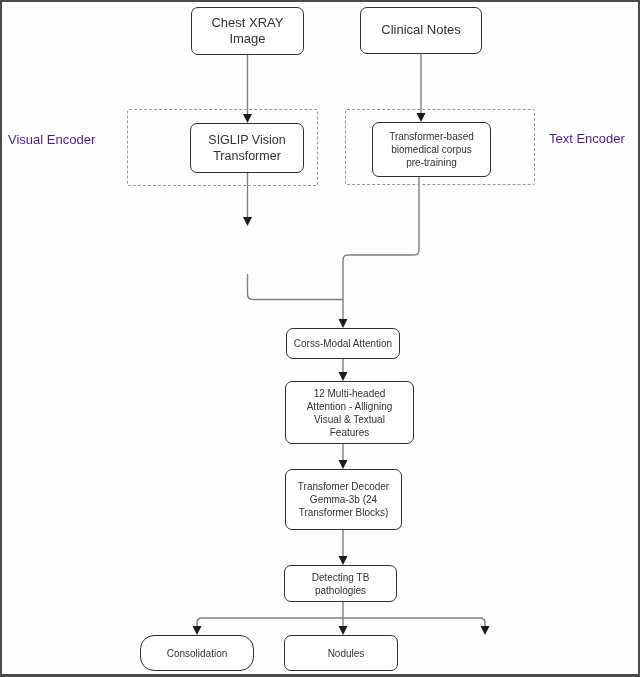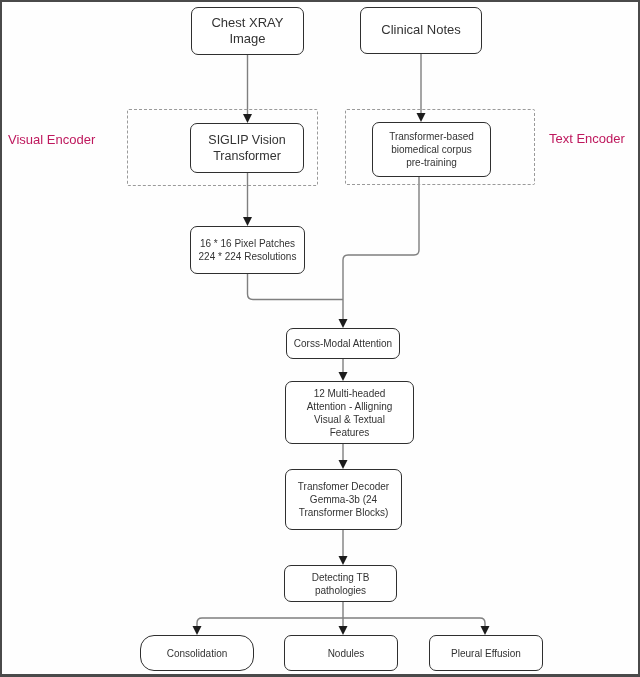--- a/index.html
+++ b/index.html
@@ -39,21 +39,21 @@
   .dashed-group {
     position: absolute;
     box-sizing: border-box;
     border: 1px dashed #9a9a9a;
     border-radius: 2px;
     background: transparent;
   }
   .section-label {
     position: absolute;
     font-size: 13px;
-    color: #be185d;
+    color: #4c1d95;
     white-space: nowrap;
   }
   
   #node-chest-xray      { left: 189px; top: 5px;   width: 113px; height: 48px; }
   #node-clinical-notes  { left: 358px; top: 5px;   width: 122px; height: 47px; }
   #group-visual         { left: 125px; top: 107px; width: 191px; height: 77px; }
   #group-text           { left: 343px; top: 107px; width: 190px; height: 76px; }
   #node-siglip          { left: 188px; top: 121px; width: 114px; height: 50px; font-size: 12.5px; }
   #node-text-pretrain   { left: 358px; top: 120px; width: 119px; height: 55px; margin-left: 12px; }
   #label-visual-encoder { left: 6px;   top: 130px; }
@@ -108,34 +108,31 @@
   <div class="node big" id="node-chest-xray">Chest XRAY
 Image</div>
   <div class="node big" id="node-clinical-notes">Clinical Notes</div>
 
   <div class="node" id="node-siglip">SIGLIP Vision
 Transformer</div>
   <div class="node small" id="node-text-pretrain">Transformer-based
 biomedical corpus
 pre-training</div>
 
-  <div class="node small" id="node-pixel-patches">16 * 16 Pixel Patches
-224 * 224 Resolutions</div>
 
   <div class="node small" id="node-cross-modal">Corss-Modal Attention</div>
 
   <div class="node small" id="node-multi-headed">12 Multi-headed
 Attention - Alligning
 Visual &amp; Textual
 Features</div>
 
   <div class="node small" id="node-decoder">Transfomer Decoder
 Gemma-3b (24
 Transformer Blocks)</div>
 
   <div class="node small" id="node-detecting">Detecting TB
 pathologies</div>
 
   <div class="node small" id="node-consolidation">Consolidation</div>
   <div class="node small" id="node-nodules">Nodules</div>
-  <div class="node small" id="node-pleural">Pleural Effusion</div>
 
 </div>
 
 </body></html>

